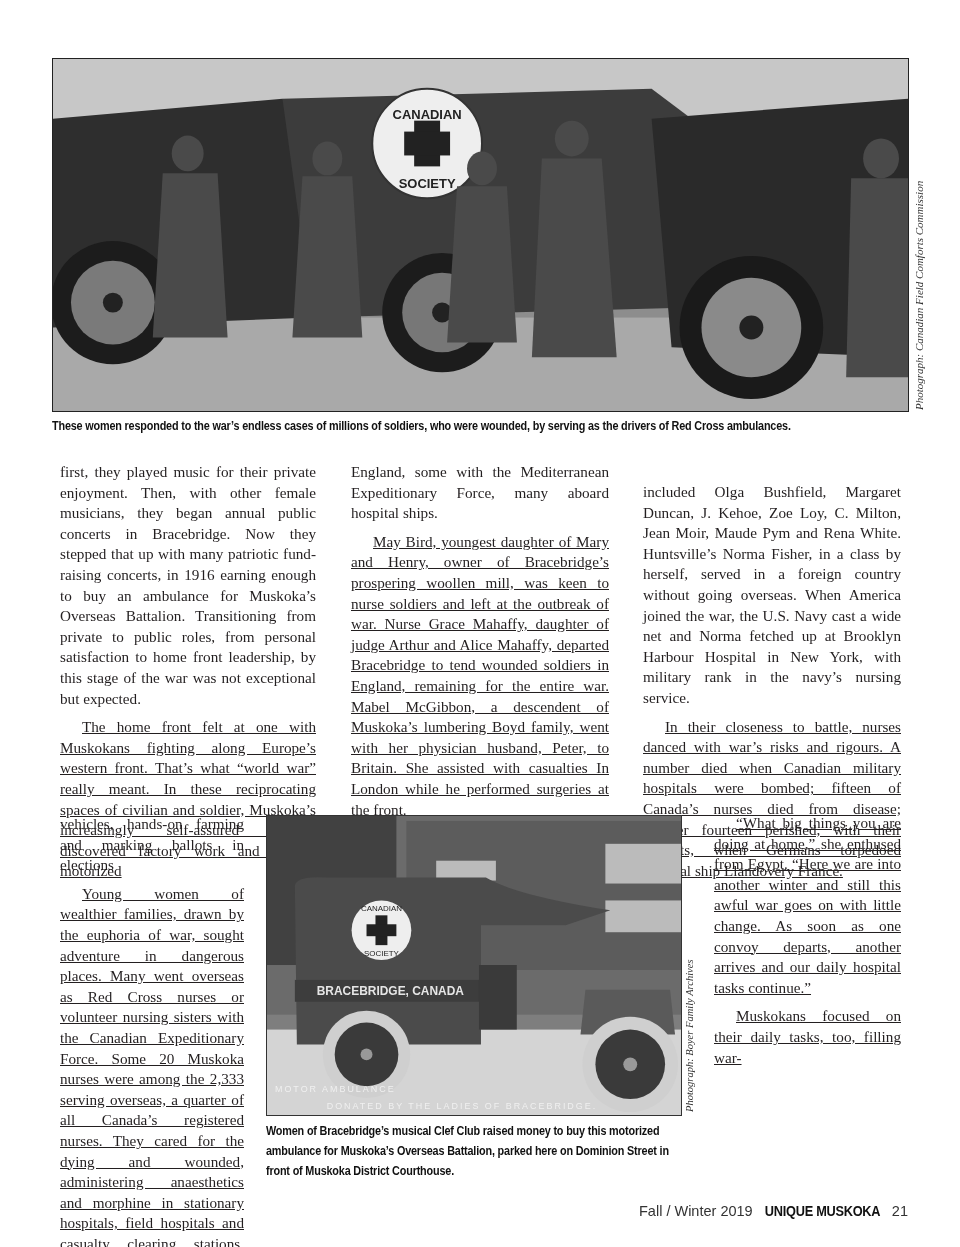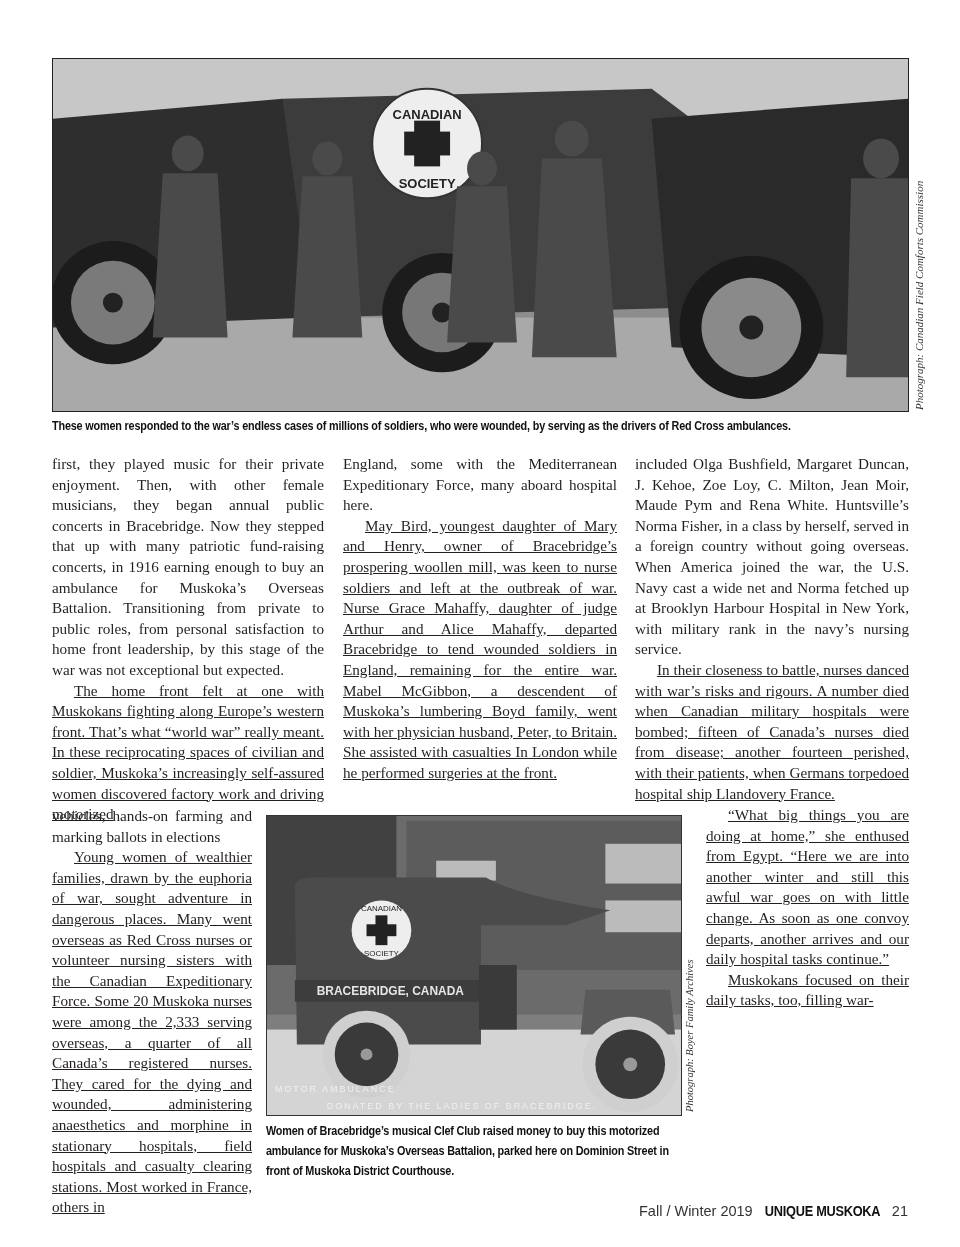--- a/index.html
+++ b/index.html
@@ -25,25 +25,25 @@
     position: absolute; font-family: "Liberation Sans", "DejaVu Sans", sans-serif;
     font-weight: bold; font-stretch: condensed; color: #111; letter-spacing: -0.2px;
   }
   .caption-top { left: 52px; top: 419px; font-size: 12.6px; transform: scaleX(0.86); transform-origin: left top; white-space: nowrap; }
   .caption-bottom { left: 266px; top: 1121px; font-size: 12.6px; line-height: 20px; width: 490px; transform: scaleX(0.86); transform-origin: left top; }
 
   .col {
     position: absolute; font-size: 15.2px; line-height: 20.6px; text-align: justify;
     hyphens: none;
   }
-  .col p { margin: 0; }
+  .col p { margin: 8px; }
   .col p.indent { text-indent: 22px; text-decoration: underline; }
   .col-1 { left: 52px; top: 454px; width: 272px; }
   .col-2 { left: 343px; top: 454px; width: 274px; }
-  .col-3 { left: 635px; top: 454px; width: 274px; }
+  .col-3 { left: 635px; top: 474px; width: 274px; }
   .col-1b { left: 52px; top: 805px; width: 200px; }
   .col-3b { left: 706px; top: 805px; width: 203px; }
 
   .photo-bottom {
     position: absolute; left: 266px; top: 815px; width: 416px; height: 301px;
     border: 1px solid #333; overflow: hidden; background: #8a8a8a;
   }
 
   .footer {
     position: absolute; right: 52px; top: 1203px; font-family: "Liberation Sans", sans-serif;
@@ -100,21 +100,21 @@
 <div class="col col-1">
   <p>first, they played music for their private enjoyment. Then, with other female musicians, they began annual public concerts in Bracebridge. Now they stepped that up with many patriotic fund-raising concerts, in 1916 earning enough to buy an ambulance for Muskoka’s Overseas Battalion. Transitioning from private to public roles, from personal satisfaction to home front leadership, by this stage of the war was not exceptional but expected.</p>
   <p class="indent">The home front felt at one with Muskokans fighting along Europe’s western front. That’s what “world war” really meant. In these reciprocating spaces of civilian and soldier, Muskoka’s increasingly self-assured women discovered factory work and driving motorized</p>
 </div>
 <div class="col col-1b" style="top:806px; width:200px;">
   <p>vehicles, hands-on farming and marking ballots in elections</p>
   <p class="indent">Young women of wealthier families, drawn by the euphoria of war, sought adventure in dangerous places. Many went overseas as Red Cross nurses or volunteer nursing sisters with the Canadian Expeditionary Force. Some 20 Muskoka nurses were among the 2,333 serving overseas, a quarter of all Canada’s registered nurses. They cared for the dying and wounded, administering anaesthetics and morphine in stationary hospitals, field hospitals and casualty clearing stations. Most worked in France, others in</p>
 </div>
 
 <div class="col col-2">
-  <p>England, some with the Mediterranean Expeditionary Force, many aboard hospital here.</p>
+  <p>England, some with the Mediterranean Expeditionary Force, many aboard hospital ships.</p>
   <p class="indent">May Bird, youngest daughter of Mary and Henry, owner of Bracebridge’s prospering woollen mill, was keen to nurse soldiers and left at the outbreak of war. Nurse Grace Mahaffy, daughter of judge Arthur and Alice Mahaffy, departed Bracebridge to tend wounded soldiers in England, remaining for the entire war. Mabel McGibbon, a descendent of Muskoka’s lumbering Boyd family, went with her physician husband, Peter, to Britain. She assisted with casualties In London while he performed surgeries at the front.</p>
 </div>
 
 <div class="col col-3">
   <p>included Olga Bushfield, Margaret Duncan, J. Kehoe, Zoe Loy, C. Milton, Jean Moir, Maude Pym and Rena White. Huntsville’s Norma Fisher, in a class by herself, served in a foreign country without going overseas. When America joined the war, the U.S. Navy cast a wide net and Norma fetched up at Brooklyn Harbour Hospital in New York, with military rank in the navy’s nursing service.</p>
   <p class="indent">In their closeness to battle, nurses danced with war’s risks and rigours. A number died when Canadian military hospitals were bombed; fifteen of Canada’s nurses died from disease; another fourteen perished, with their patients, when Germans torpedoed hospital ship Llandovery France.</p>
 </div>
 <div class="col col-3b">
   <p class="indent">“What big things you are doing at home,” she enthused from Egypt. “Here we are into another winter and still this awful war goes on with little change. As soon as one convoy departs, another arrives and our daily hospital tasks continue.”</p>
   <p class="indent">Muskokans focused on their daily tasks, too, filling war-</p>

